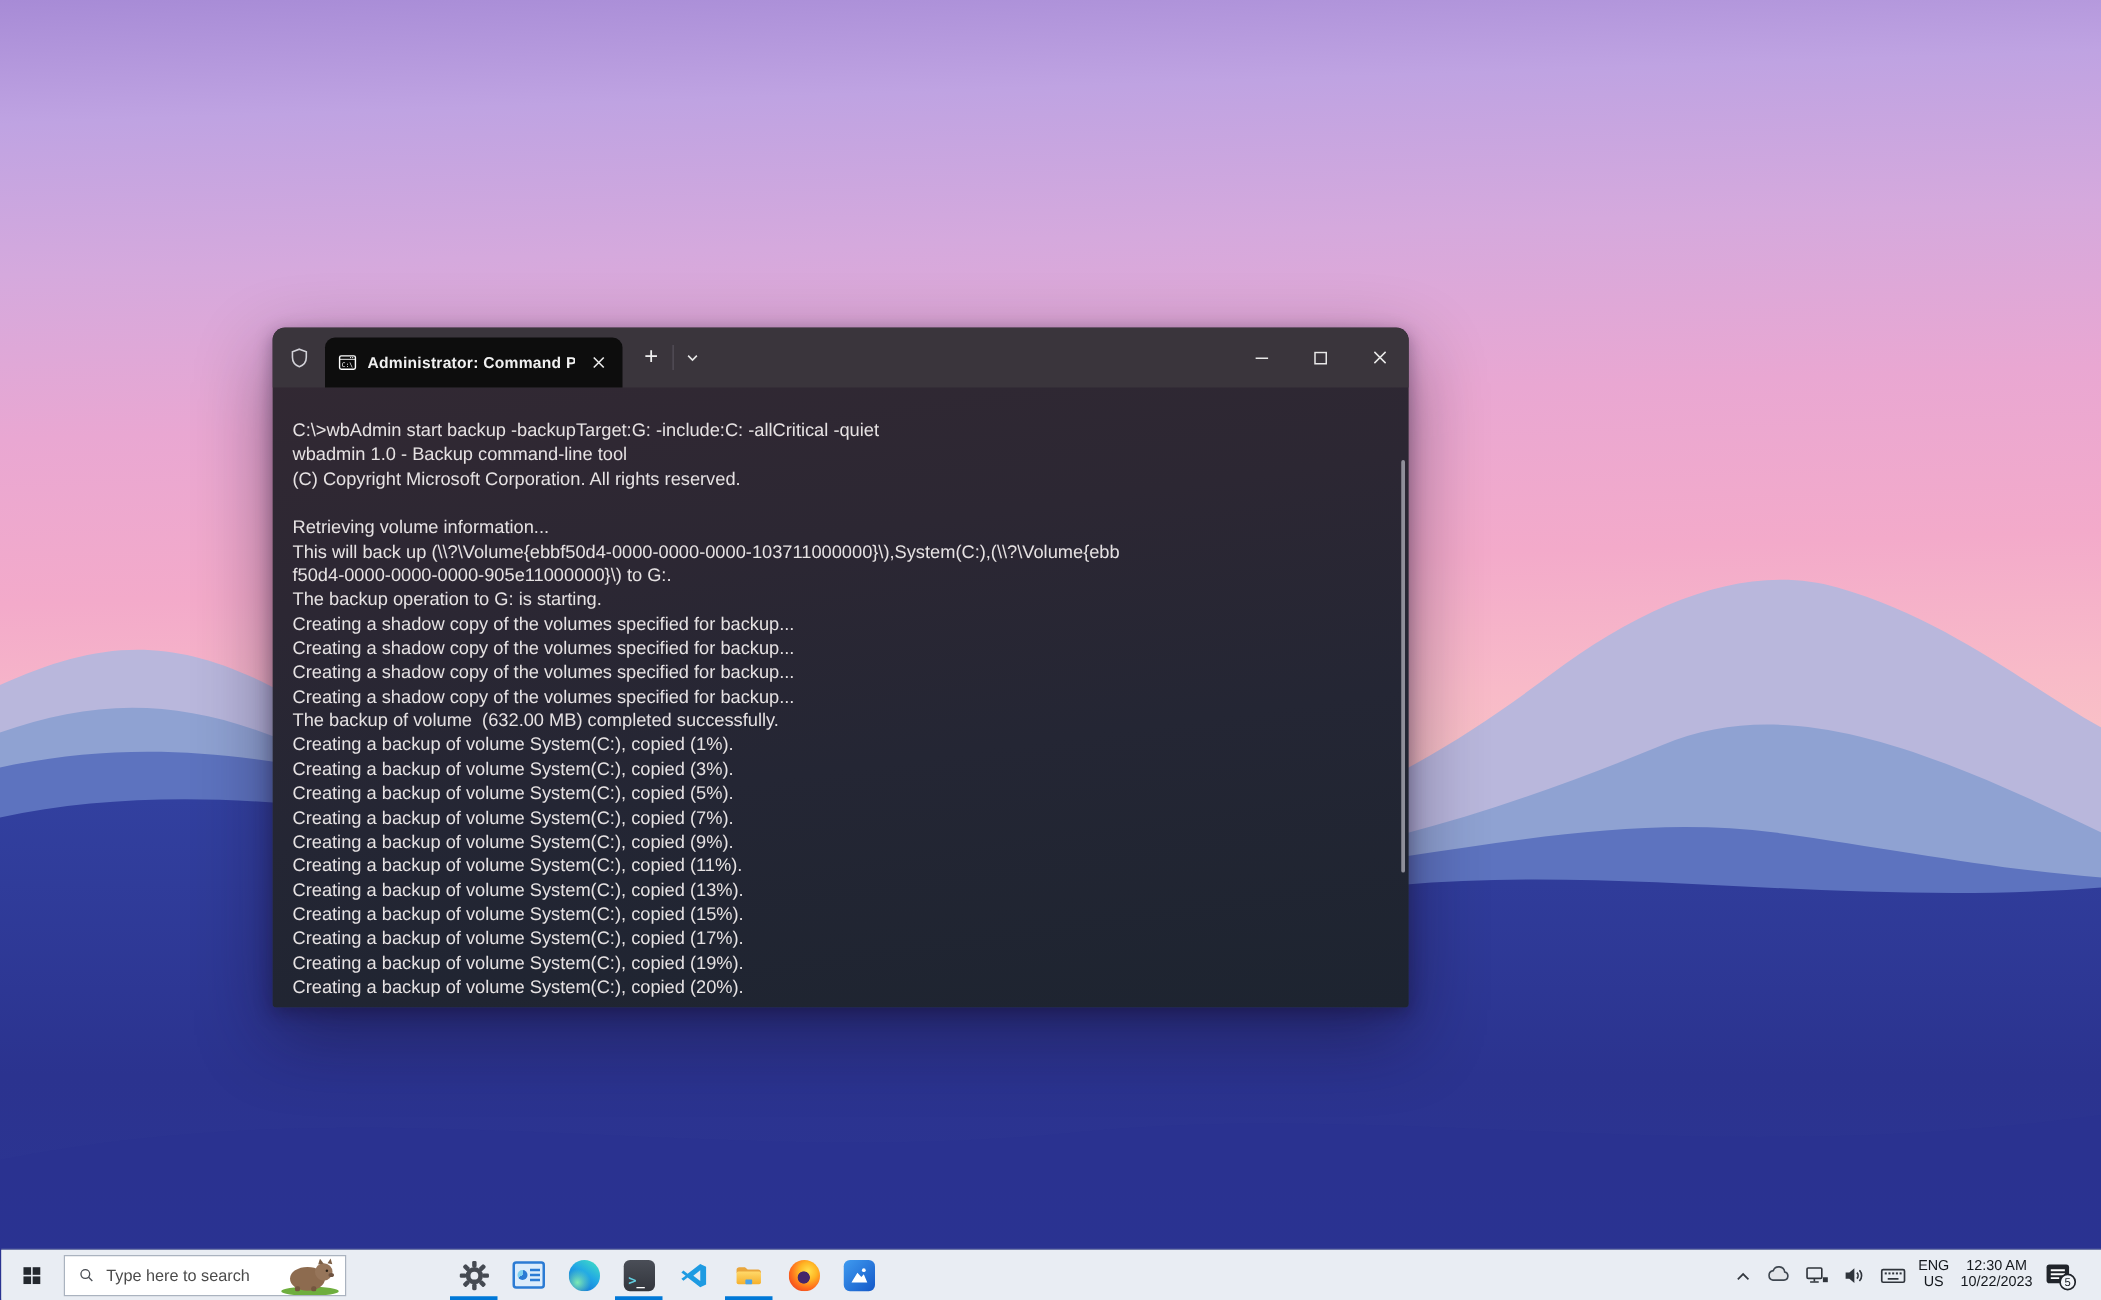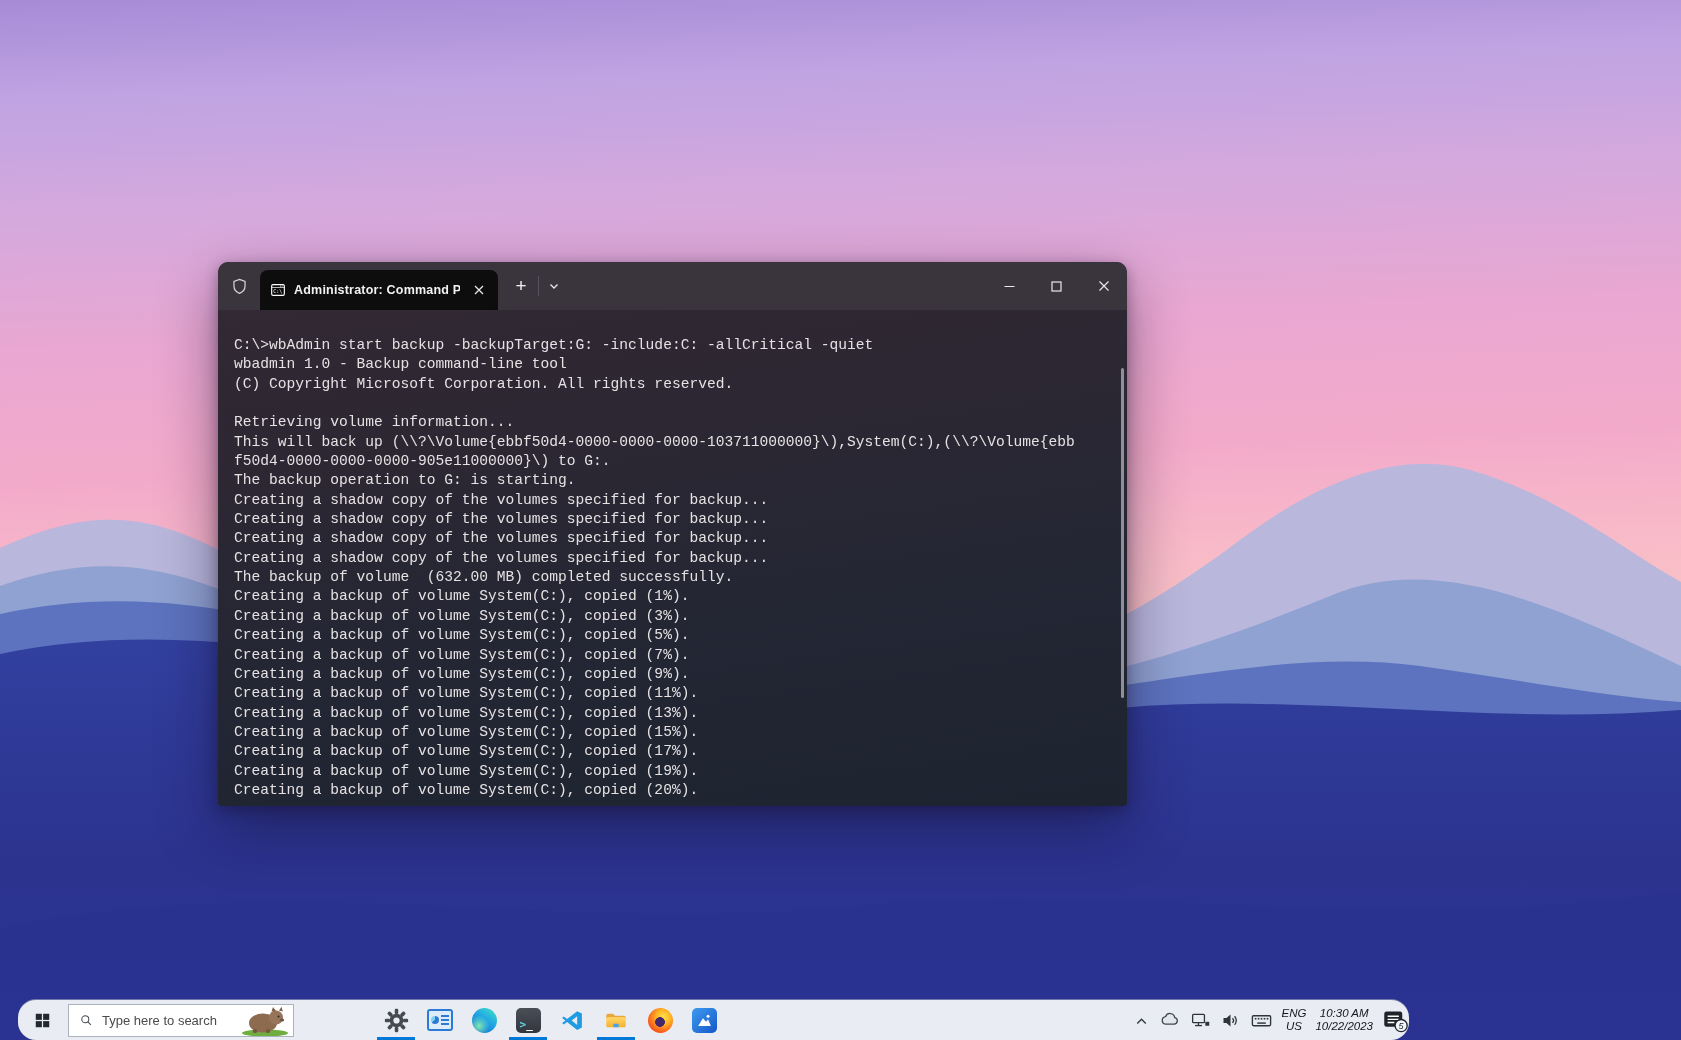--- a/index.html
+++ b/index.html
@@ -39,36 +39,35 @@
     display:flex; align-items:center; justify-content:center; color:#e8e8e8;
   }
   .tab-close { width:22px; height:22px; border-radius:4px; }
   .newtab-btn { width:34px; font-size:19px; font-weight:400; margin-left:6px; color:#efefef; }
   .dropdown-btn { width:30px; border-left:1px solid #55505a; margin:14px 0; }
   .window-controls { margin-left:auto; display:flex; }
   .win-btn { width:47px; height:48px; display:flex; align-items:center; justify-content:center; }
 
   .terminal-body { position:relative; height:496px; }
   .terminal-output {
-    font-family:Liberation Mono, monospace;
+    font-family:Liberation Sans, sans-serif;
     font-size:14.6px; line-height:19.35px; color:#e6e2e3;
     padding:26px 16px 0 16px; white-space:pre;
   }
   .scrollbar-track { position:absolute; right:3px; top:10px; bottom:10px; width:4px; }
   .scrollbar-thumb {
     position:absolute; right:0; top:48px; width:3px; height:330px;
     background:rgba(170,170,180,.8); border-radius:2px;
   }
 
   
   .taskbar {
-    position:absolute; left:18px; bottom:0; width:1391px; height:40px;
+    position:absolute; left:1px; bottom:0; width:1681px; height:40px;
     background:#e9edf3; display:flex; align-items:stretch; z-index:5;
     box-shadow:0 -1px 0 rgba(160,170,185,.6);
-    border-radius:18px;
   }
   .tb-btn { position:relative; display:flex; align-items:center; justify-content:center; }
   .start-btn { width:48px; }
   .search-box {
     align-self:center; height:33px; width:226px; margin-left:2px;
     background:#ffffff; border:1px solid #aab3bf; display:flex; align-items:center;
     padding-left:10px; gap:8px; position:relative; overflow:hidden;
   }
   .search-text { font-size:13px; color:#4b4b4b; white-space:nowrap; }
   .search-art { position:absolute; right:2px; bottom:0; }
@@ -95,21 +94,21 @@
     display:flex; align-items:center; justify-content:center;
   }
   .ico-sysinfo {
     width:26px; height:22px; border-radius:3px; background:#dcecfb; border:2px solid #2b7bd4;
     display:flex; align-items:center; gap:2px; padding:2px;
   }
   .ico-sysinfo .pie { width:8px; height:8px; border-radius:50%; background:conic-gradient(#2b7bd4 0 65%, #7fd0f0 65% 100%); }
   .ico-sysinfo .lines { flex:1; display:flex; flex-direction:column; gap:2px; }
   .ico-sysinfo .lines i { height:2px; background:#2b7bd4; display:block; }
 
-  .tray { margin-left:auto; display:flex; align-items:center; gap:9px; padding-right:0;font-style:italic; }
+  .tray { margin-left:auto; display:flex; align-items:center; gap:9px; padding-right:20px; }
   .tray-item { display:flex; align-items:center; justify-content:center; position:relative; }
   .tray-text { font-size:11.5px; color:#14181d; line-height:13.5px; text-align:center; }
   .badge-num { font-family:"Liberation Sans", sans-serif; }
 
   svg { display:block; }
 </style>
 </head>
 <body>
 
 <div class="desktop">
@@ -376,21 +375,21 @@
 
       <span class="tray-item tray-text">
         <span>
           <div>ENG</div>
           <div>US</div>
         </span>
       </span>
 
       <span class="tray-item tray-text">
         <span>
-          <div>10:30 AM</div>
+          <div>12:30 AM</div>
           <div>10/22/2023</div>
         </span>
       </span>
 
       <span class="tray-item">
         <svg width="27" height="25" viewBox="0 0 24 22">
           <rect x="2" y="3" width="16" height="13.5" rx="2" fill="#20242a"></rect>
           <path d="M5 7.2 H15 M5 10 H15 M5 12.8 H11" stroke="#ffffff" stroke-width="1.3"></path>
           <circle cx="17" cy="15.5" r="5.4" fill="#f2f5f9" stroke="#20242a" stroke-width="1.2"></circle>
           <text class="badge-num" x="17" y="18.3" font-size="8" text-anchor="middle" fill="#20242a">5</text>

